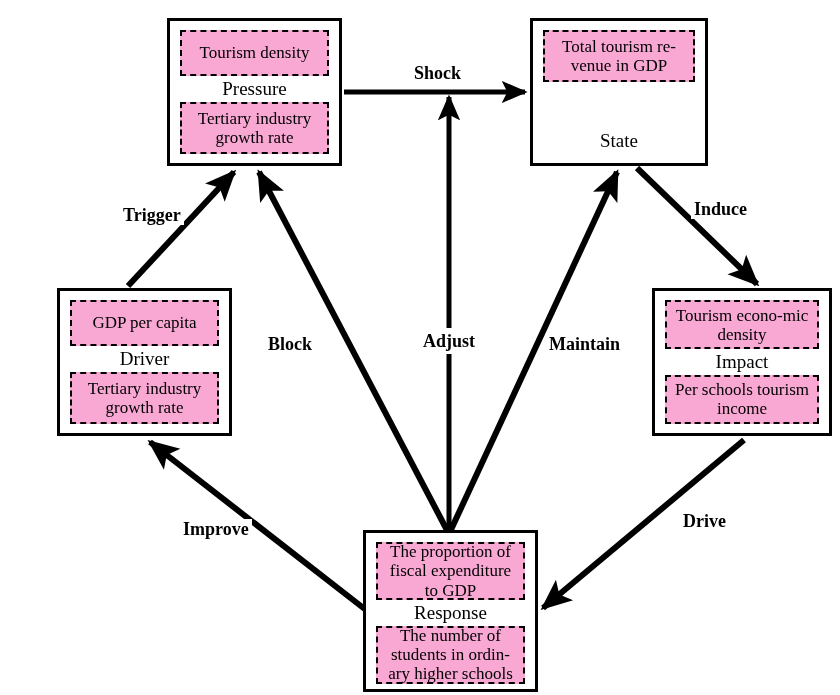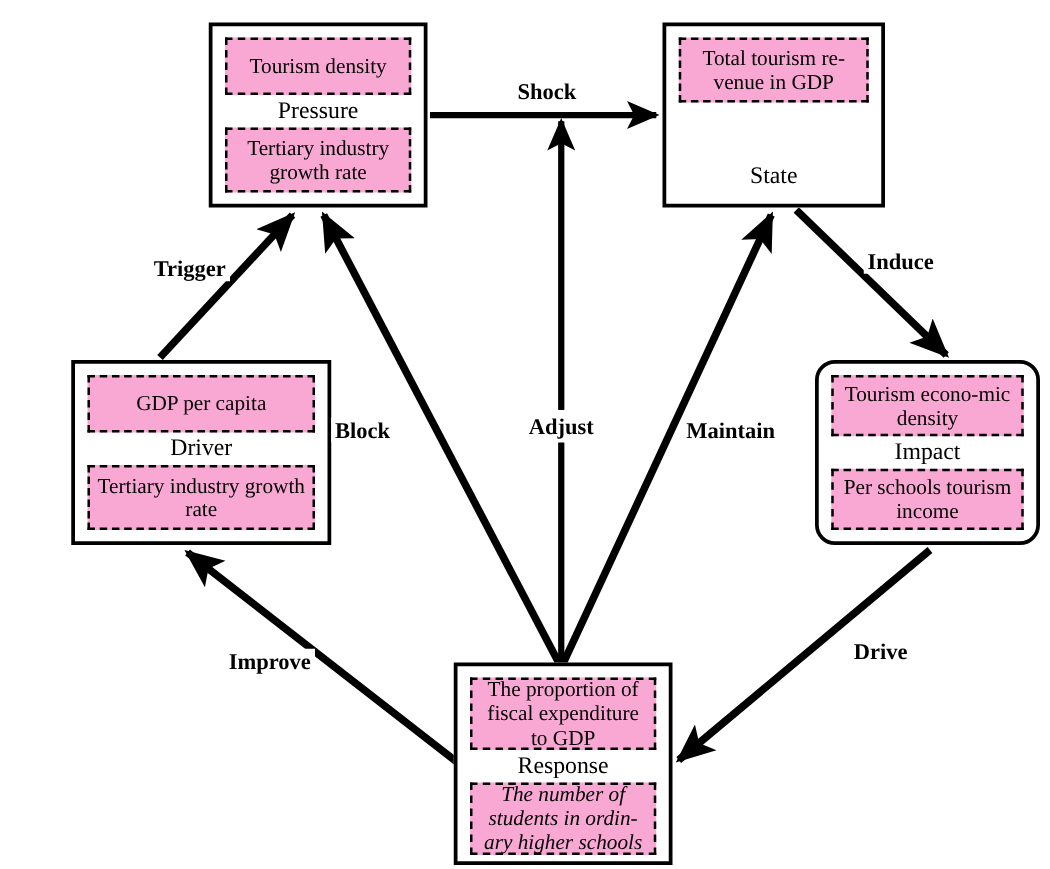--- a/index.html
+++ b/index.html
@@ -59,36 +59,36 @@
     <div class="ind">Tourism density</div>
     <div class="node-title">Pressure</div>
     <div class="ind">Tertiary industry growth rate</div>
   </div>
 
   <div class="node" style="left:530px;top:18px;width:178px;height:148px;">
     <div class="ind">Total tourism re-venue in GDP</div>
     <div class="node-title">State</div>
   </div>
 
-  <div class="node" style="left:57px;top:288px;width:208px;height:148px;">
+  <div class="node" style="left:57px;top:288px;width:175px;height:148px;">
     <div class="ind">GDP per capita</div>
     <div class="node-title">Driver</div>
     <div class="ind">Tertiary industry growth rate</div>
   </div>
 
-  <div class="node" style="left:652px;top:288px;width:180px;height:148px;border-radius:16px;">
+  <div class="node" style="left:652px;top:288px;width:180px;height:148px;">
     <div class="ind">Tourism econo-mic density</div>
     <div class="node-title">Impact</div>
     <div class="ind">Per schools tourism income</div>
   </div>
 
   <div class="node" style="left:363px;top:530px;width:175px;height:162px;">
     <div class="ind" style="min-height:58px;">The proportion of fiscal expenditure to GDP</div>
     <div class="node-title">Response</div>
-    <div class="ind" style="min-height:58px;font-style:italic;">The number of students in ordin-ary higher schools</div>
+    <div class="ind" style="min-height:58px;">The number of students in ordin-ary higher schools</div>
   </div>
 
   <div class="edge-label" style="left:411px;top:63px;">Shock</div>
 
   <div class="edge-label" style="left:120px;top:205px;">Trigger</div>
 
   <div class="edge-label" style="left:265px;top:334px;">Block</div>
 
   <div class="edge-label" style="left:418px;top:328px;padding:4px 5px;">Adjust</div>
 

